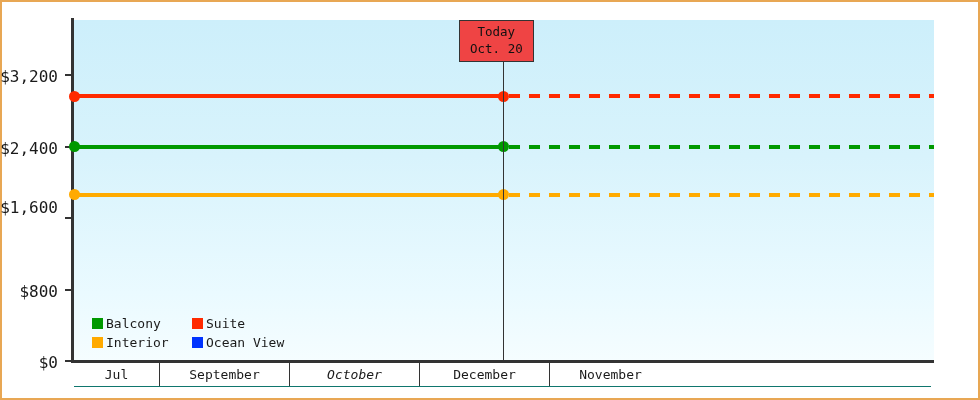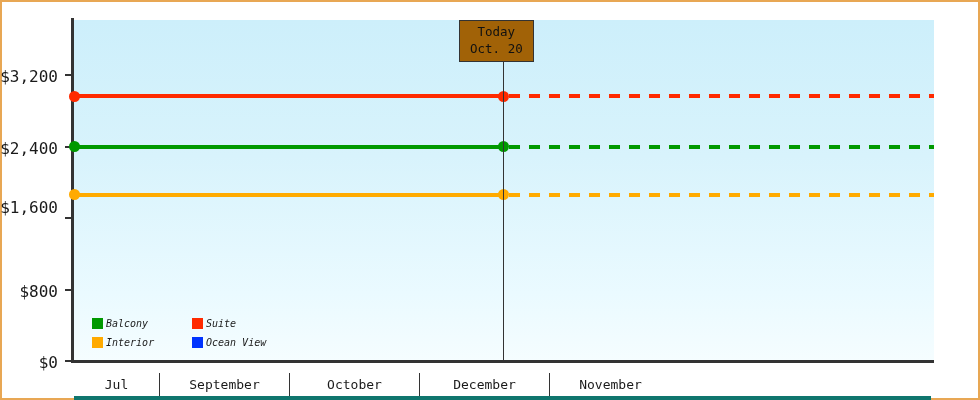--- a/index.html
+++ b/index.html
@@ -81,21 +81,21 @@
   }
   
   #today-line {
     position: absolute;
     width: 1px;
     background: #333333;
   }
   #today-box {
     position: absolute;
     border: 1px solid #333333;
-    background: #a16207;
+    background: #ef4444;
     padding: 3px 10px 4px 10px;
     text-align: center;
     font-size: 12.5px;
     color: #111111;
     line-height: 1.33;
     white-space: nowrap;
   }
   
   #legend {
     position: absolute;
@@ -110,34 +110,32 @@
     display: flex;
     align-items: center;
     gap: 3px;
   }
   .legend-swatch {
     width: 11px;
     height: 11px;
     flex: 0 0 auto;
   }
   .legend-label {
-    font-size: 10px;
+    font-size: 13px;
     color: #1a1a1a;
     white-space: nowrap;
-    font-style: italic;
   }
   
   #month-axis {
     position: absolute;
     left: 72px;
     top: 361px;
     width: 857px;
     display: flex;
-    border-bottom: 4px solid #0f766e;
-    margin-top: 10px;
+    border-bottom: 1px solid #0f766e;
   }
   .month-cell {
     font-size: 13px;
     color: #1a1a1a;
     text-align: center;
     padding: 4px 0 4px 0;
     border-right: 1px solid #333333;
     box-sizing: border-box;
     white-space: nowrap;
   }
@@ -202,18 +200,18 @@
       </div>
       <div class="legend-entry">
         <span class="legend-swatch" style="background: rgb(0, 51, 255);"></span>
         <span class="legend-label">Ocean View</span>
       </div>
     </div>
 
   <div id="month-axis">
       <div class="month-cell" style="width: 86px;">Jul</div>
       <div class="month-cell" style="width: 130px;">September</div>
-      <div class="month-cell" style="width: 130px;">October</div>
+      <div class="month-cell" style="width: 130px; font-style: italic;">October</div>
       <div class="month-cell" style="width: 130px;">December</div>
       <div class="month-cell" style="width: 121px;">November</div>
     </div>
 
 </div>
 
 </body></html>

